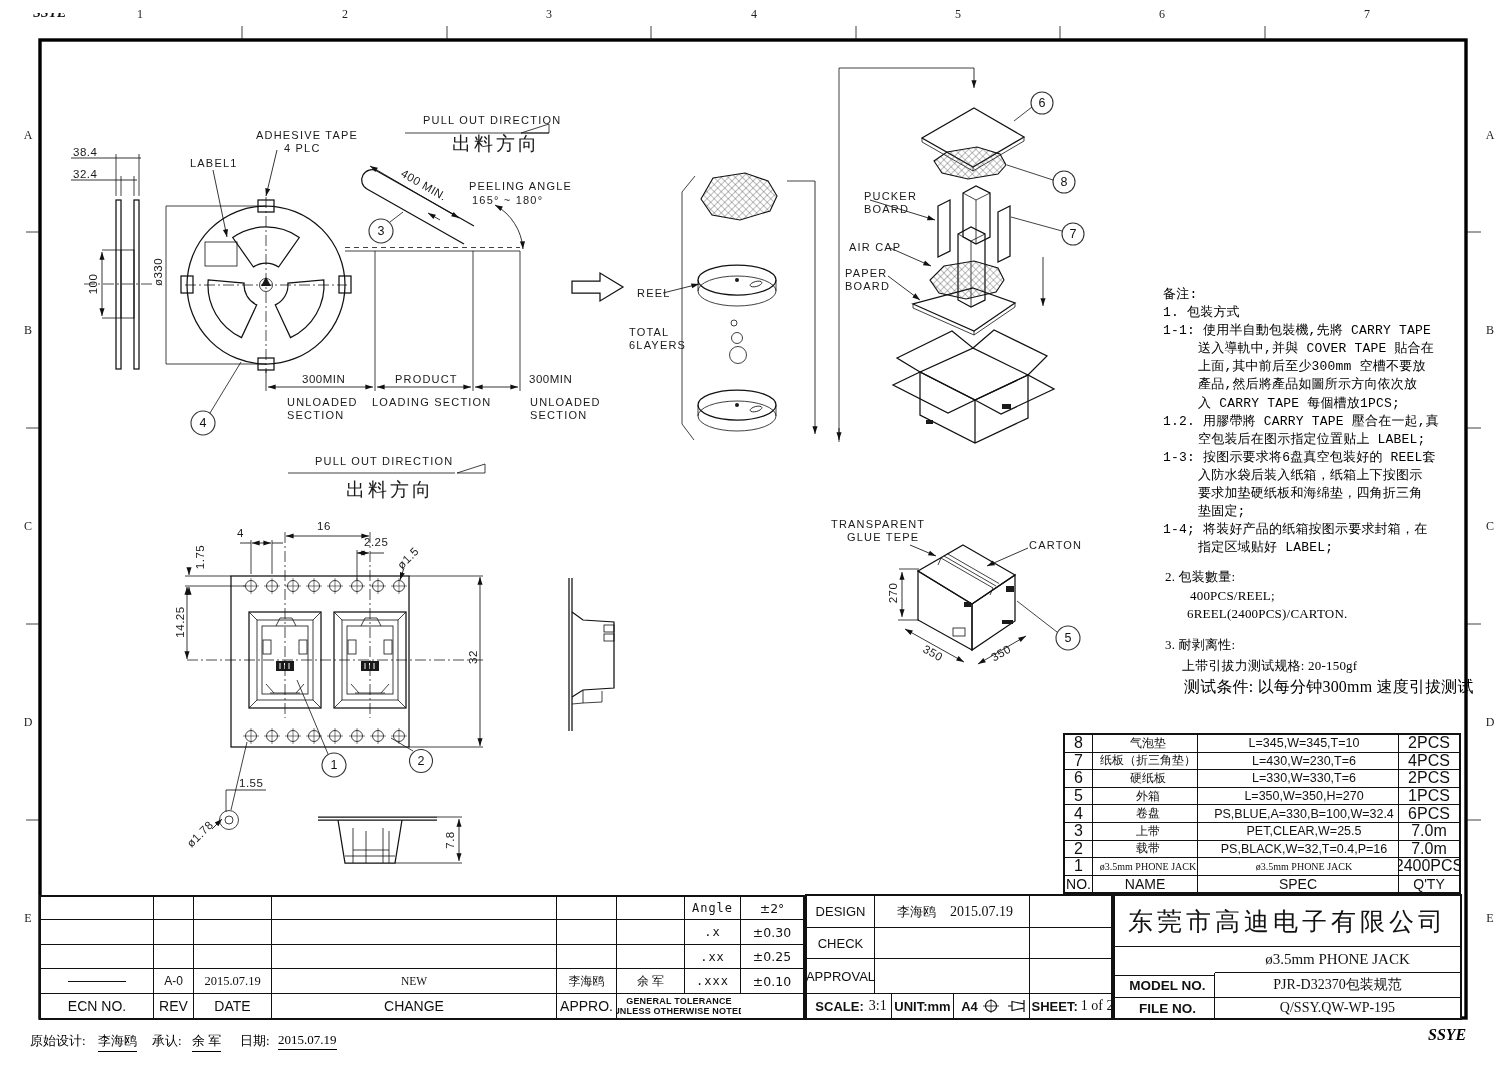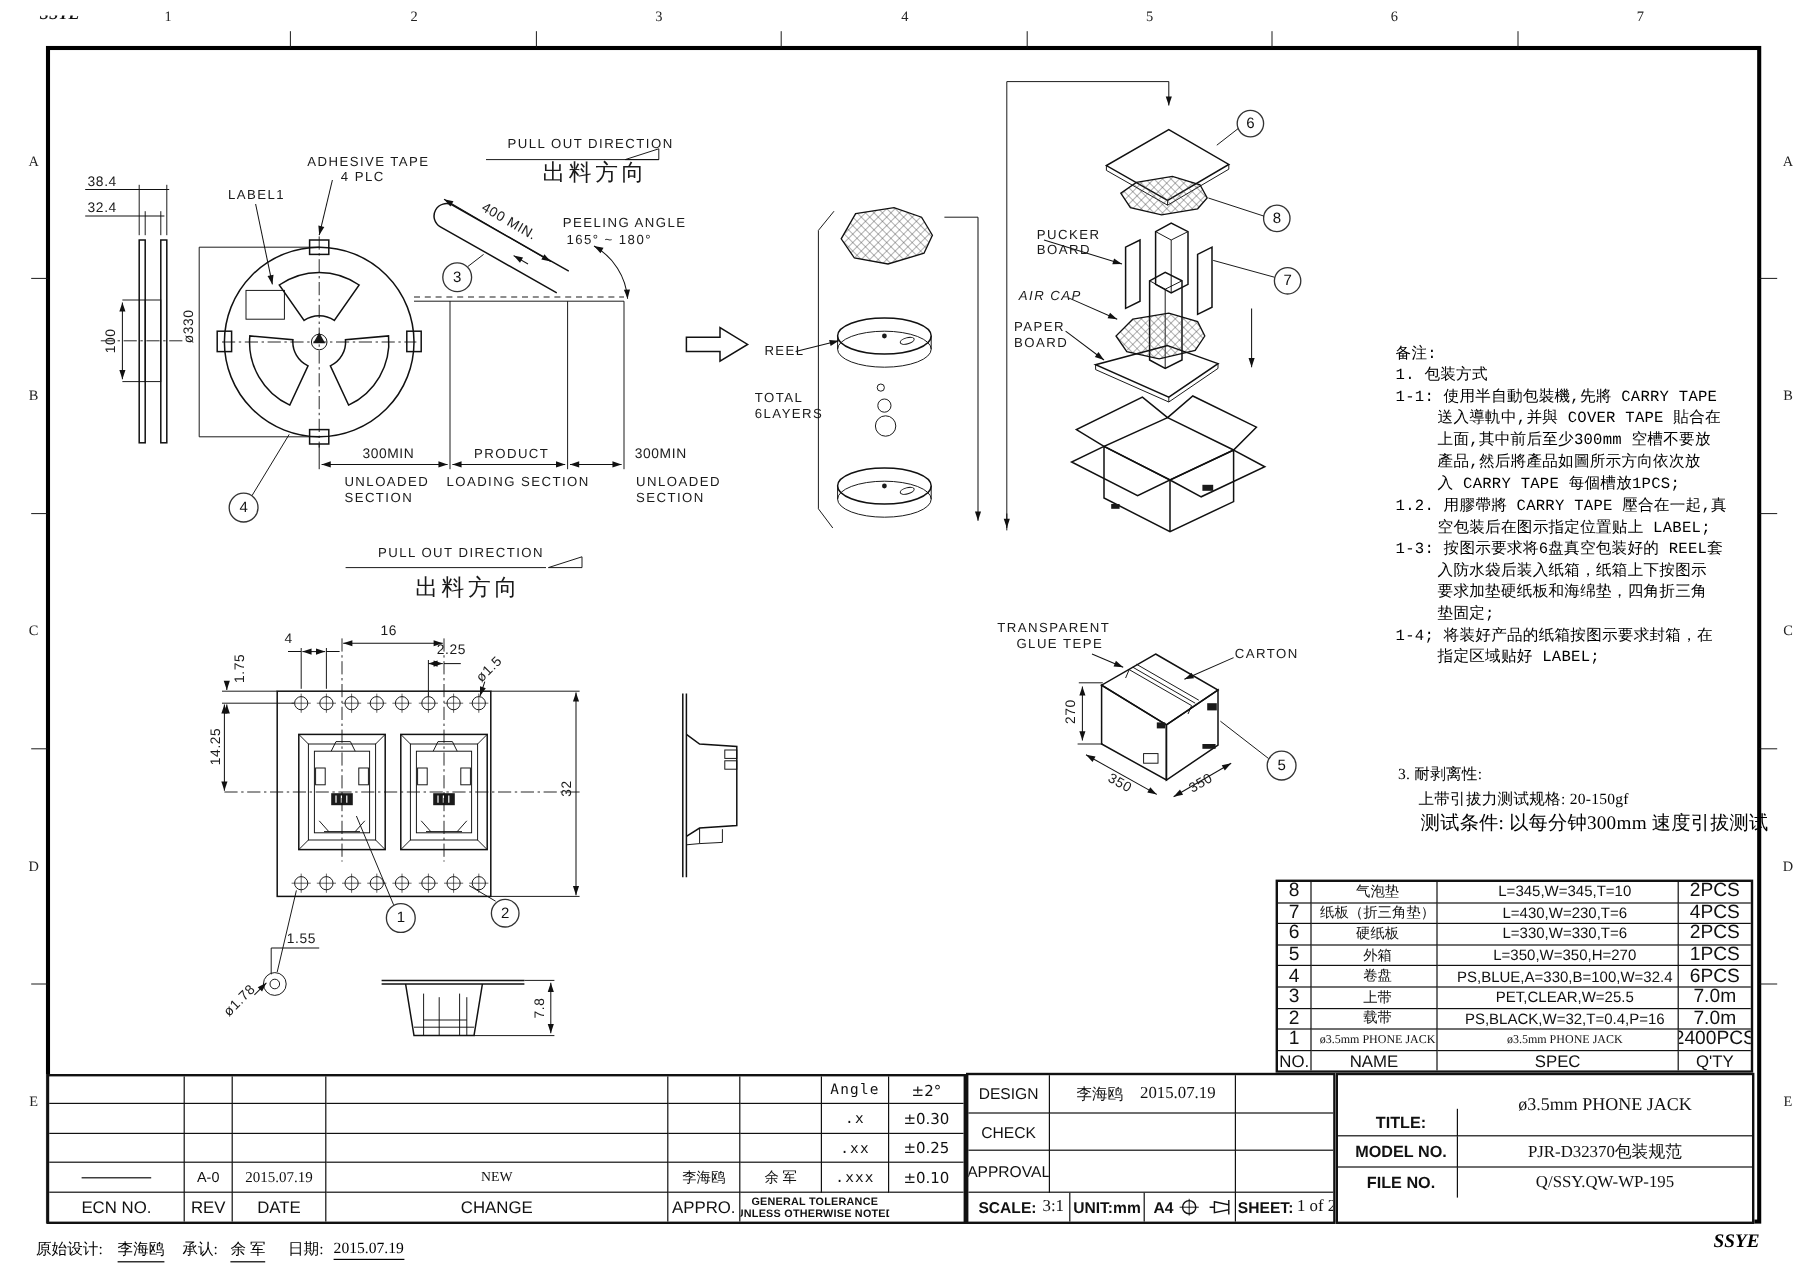--- a/index.html
+++ b/index.html
@@ -326,21 +326,21 @@
 <span class="lb dimt rot" style="left:450px;top:840px;transform:translate(-50%,-50%) rotate(-90deg);">7.8</span>
 <span class="bal" style="left:334px;top:765px;">1</span>
 <span class="bal" style="left:421px;top:761px;">2</span>
 
 <span class="lb" style="left:637px;top:287px;">REEL</span>
 <span class="lb" style="left:629px;top:326px;">TOTAL</span>
 <span class="lb" style="left:629px;top:339px;">6LAYERS</span>
 
 <span class="lb" style="left:864px;top:190px;">PUCKER</span>
 <span class="lb" style="left:864px;top:203px;">BOARD</span>
-<span class="lb" style="left:849px;top:241px;font-style:italic;">AIR CAP</span>
+<span class="lb" style="left:849px;top:241px;">AIR CAP</span>
 <span class="lb" style="left:845px;top:267px;">PAPER</span>
 <span class="lb" style="left:845px;top:280px;">BOARD</span>
 <span class="bal" style="left:1042px;top:103px;">6</span>
 <span class="bal" style="left:1064px;top:182px;">8</span>
 <span class="bal" style="left:1073px;top:234px;">7</span>
 
 <span class="lb" style="left:831px;top:518px;">TRANSPARENT</span>
 <span class="lb" style="left:847px;top:531px;">GLUE TEPE</span>
 <span class="lb" style="left:1029px;top:539px;">CARTON</span>
 <span class="lb dimt rot" style="left:893px;top:593px;transform:translate(-50%,-50%) rotate(-90deg);">270</span>
@@ -357,20 +357,25 @@
   <span class="ind">產品,然后將產品如圖所示方向依次放</span>
   <span class="ind">入 CARRY TAPE 每個槽放1PCS;</span>
   <span>1.2.  用膠帶將 CARRY TAPE 壓合在一起,真</span>
   <span class="ind">空包装后在图示指定位置贴上 LABEL;</span>
   <span>1-3:  按图示要求将6盘真空包装好的 REEL套</span>
   <span class="ind">入防水袋后装入纸箱，纸箱上下按图示</span>
   <span class="ind">要求加垫硬纸板和海绵垫，四角折三角</span>
   <span class="ind">垫固定;</span>
   <span>1-4;  将装好产品的纸箱按图示要求封箱，在</span>
   <span class="ind">指定区域贴好 LABEL;</span>
+</div>
+<div class="notes" style="left:1165px;top:568px;line-height:18.5px;">
+  <span>2. 包装數量:</span>
+  <span style="padding-left:25px;">400PCS/REEL;</span>
+  <span style="padding-left:22px;">6REEL(2400PCS)/CARTON.</span>
 </div>
 <div class="notes" style="left:1165px;top:634px;line-height:21px;">
   <span>3. 耐剥离性:</span>
   <span style="padding-left:17px;">上带引拔力测试规格: 20-150gf</span>
   <span style="padding-left:19px;font-size:16px;">测试条件: 以每分钟300mm 速度引拔测试</span>
 </div>
 
 <div class="grid" style="left:1063px;top:733px;width:398px;height:161px;grid-template-columns:28px 105px 201px 1fr;grid-template-rows:repeat(8,17.6px) 1fr;">
   <div>8</div>
   <div class="laln c-name">气泡垫</div>
@@ -482,20 +487,21 @@
       <path d="M26,8 H30 M30,3.5 L42,6 V10 L30,12.5 Z M42,2 V14" stroke="#111" stroke-width="1.2" fill="none"></path>
     </svg>
   </div>
   <div class="laln nb-r nb-b" style="gap:3px;padding-left:4px;">
     <span class="blbl">SHEET:</span>
     <span class="serifv">1 of 2</span>
   </div>
 </div>
 
 <div class="grid" style="left:1113px;top:894px;width:349px;height:126px;grid-template-columns:100px 1fr;grid-template-rows:51px 26px 25px 1fr;">
+  <div class="company nb-r" style="grid-column:span 2;">东莞市高迪电子有限公司</div>
   <div class="laln" style="font:bold 13.5px 'Liberation Sans',sans-serif;margin-top:28px;">TITLE:</div>
   <div class="serifv nb-r" style="font-size:15px;">ø3.5mm PHONE JACK</div>
   <div class="laln" style="font:bold 13.5px 'Liberation Sans',sans-serif;">MODEL NO.</div>
   <div class="serifv nb-r">PJR-D32370包装规范</div>
   <div class="laln nb-b" style="font:bold 13.5px 'Liberation Sans',sans-serif;">FILE NO.</div>
   <div class="serifv nb-r nb-b">Q/SSY.QW-WP-195</div>
 </div>
 
 <span class="ftr" style="left:30px;top:1032px;">原始设计:</span>
 <span class="ftr und" style="left:98px;top:1032px;">李海鸥</span>

